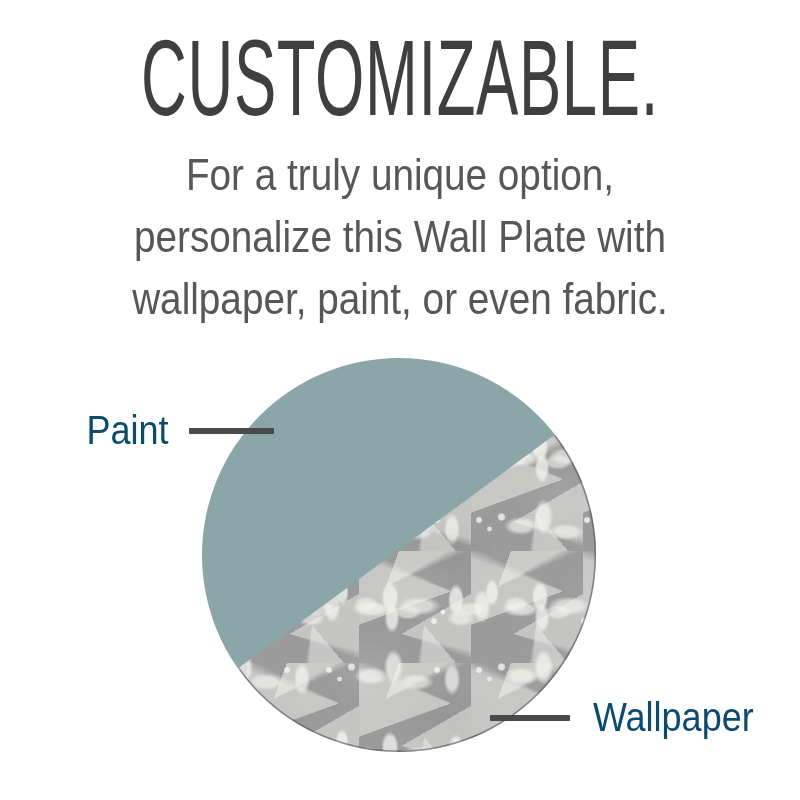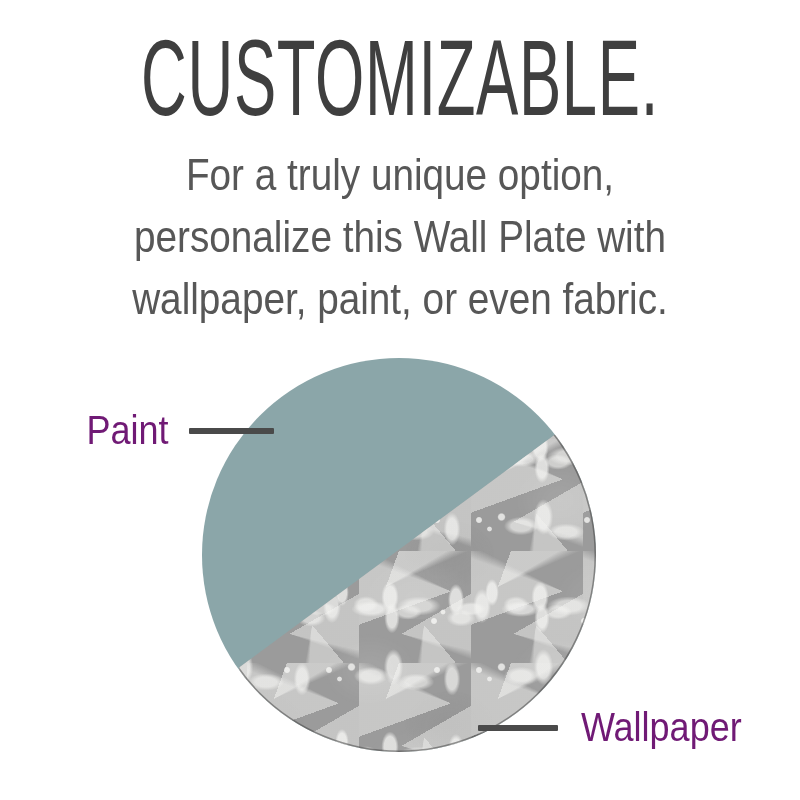--- a/index.html
+++ b/index.html
@@ -146,21 +146,21 @@
     box-shadow: inset 0 0 0 1.5px rgba(70,70,70,.55);
     clip-path: polygon(9.5% 78.5%, 89.5% 19.5%, 100% 19.5%, 100% 100%, 9.5% 100%);
     pointer-events: none;
   }
 
   
   .callout {
     position: absolute;
     display: flex;
     align-items: center;
-    color: #701a75;
+    color: #0c4a6e;
     font-size: 40px;
     font-weight: 300;
     white-space: nowrap;
   }
   .callout .label { transform: scaleX(0.9); }
   .leader {
     background: #4a4a4a;
     height: 6px;
     border-radius: 1px;
   }
@@ -168,23 +168,22 @@
   #callout-paint {
     left: 82px;
     top: 408px;
   }
   #callout-paint .leader {
     width: 85px;
     margin-left: 16px;
   }
 
   #callout-wallpaper {
-    left: 478px;
+    left: 490px;
     top: 695px;
-    margin-top: 10px;
   }
   #callout-wallpaper .leader {
     width: 80px;
     margin-right: 14px;
   }
 </style>
 </head>
 <body>
 
 <div id="headline" style="color: rgb(63, 63, 63);">CUSTOMIZABLE.</div>

